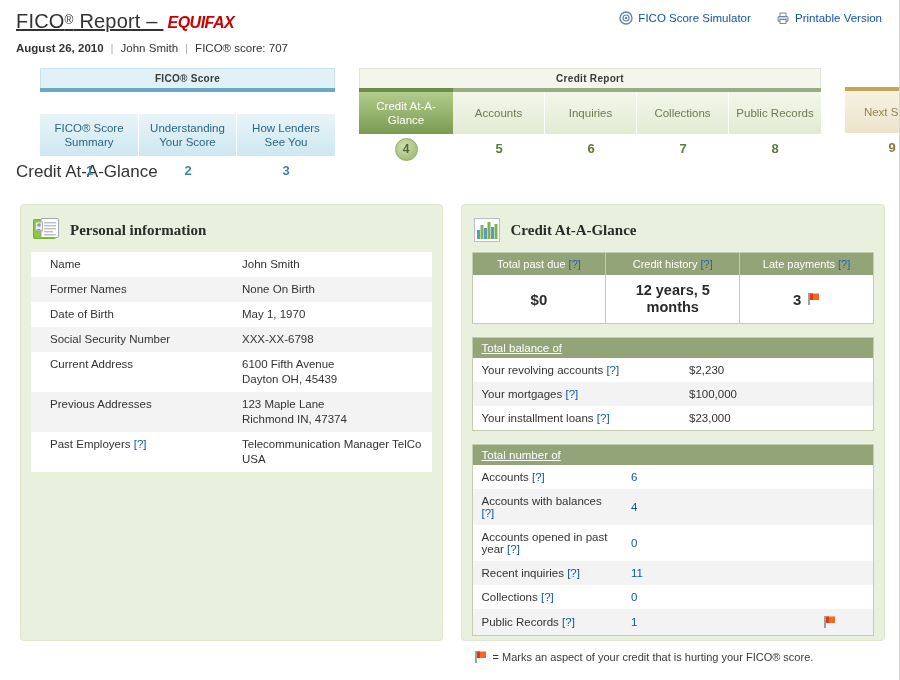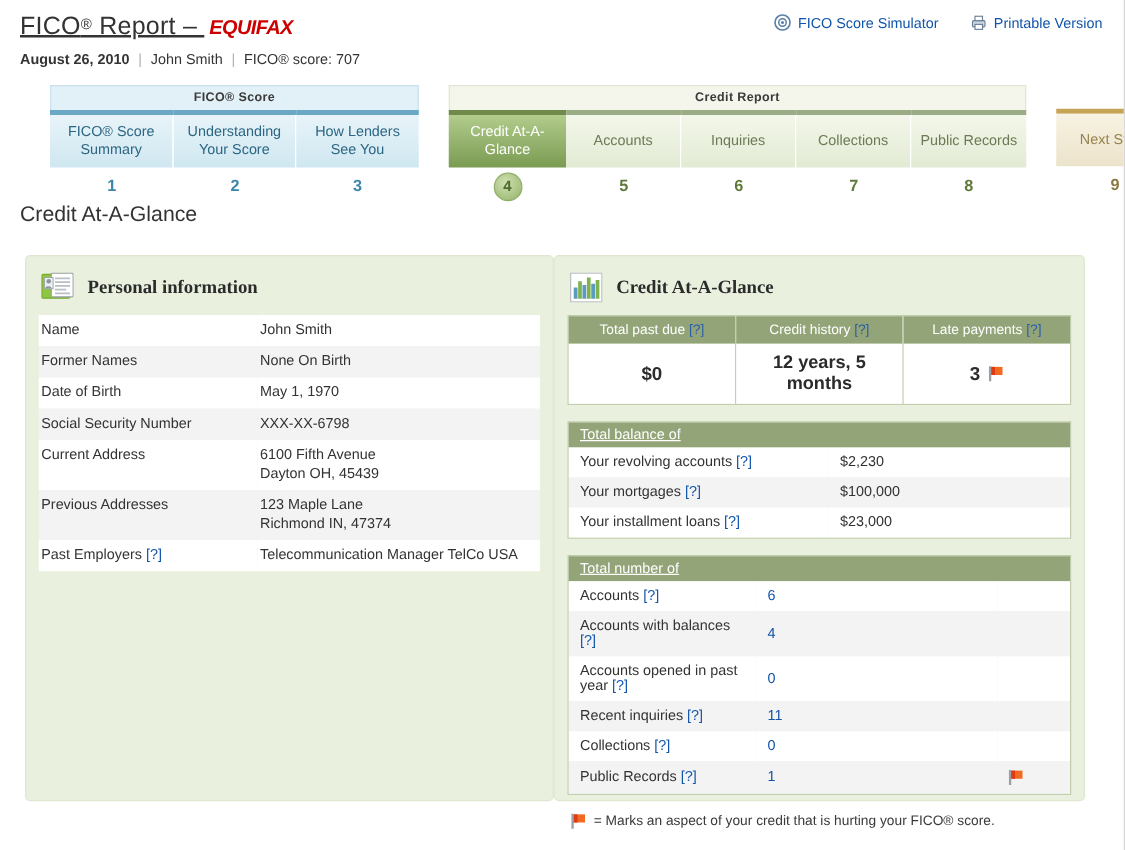--- a/index.html
+++ b/index.html
@@ -115,20 +115,21 @@
     font-size: 11.5px;
     line-height: 14px;
     box-sizing: border-box;
   }
   
   .tab-blue .tab-top { background: #6aa8c4; }
   .tab-blue .tab-body {
     background: linear-gradient(180deg,#e8f4f9 0%, #cfe7f1 100%);
     color: #2c6683;
     border-right: 1px solid #ffffff;
+    margin-top: 22px;
   }
   
   .tab-green .tab-top { background: #9aab85; }
   .tab-green .tab-body {
     background: linear-gradient(180deg,#f3f7ea 0%, #e2ead3 100%);
     color: #6c7b55;
     border-right: 1px solid #ffffff;
   }
   
   .tab-active .tab-top { background: #6f8a4a; }
@@ -173,20 +174,21 @@
   .page-title {
     margin: 22px 0 0 16px;
     font-size: 17px;
     color: #333333;
   }
 
   
   .panels {
     display: flex;
     margin: 22px 14px 0 20px;
+    gap: 18px;
     border-radius: 28px;
   }
   .panel {
     background: #e9f0de;
     border: 1px solid #dfe7d1;
     border-radius: 4px;
     padding: 10px 10px 12px 10px;
     box-sizing: border-box;
   }
   .panel-left { width: 423px; height: 437px; }
@@ -204,21 +206,21 @@
     color: #2b2b2b;
     margin-left: 11px;
   }
 
   .icon-box { width: 26px; height: 24px; display:block; }
 
   
   .info-table { width: 100%; border-collapse: collapse; }
   .info-table tr { height: 22px; }
   .info-table td {
-    padding: 5px 8px 5px 2px;
+    padding: 5px 8px 5px 19px;
     font-size: 11.5px;
     color: #333333;
     vertical-align: top;
     line-height: 15px;
   }
   .info-table td.k { width: 165px; }
   .row-w { background: #ffffff; }
   .row-g { background: #f3f3f3; }
   .info-table tr td:first-child { border-right: none; }
 

